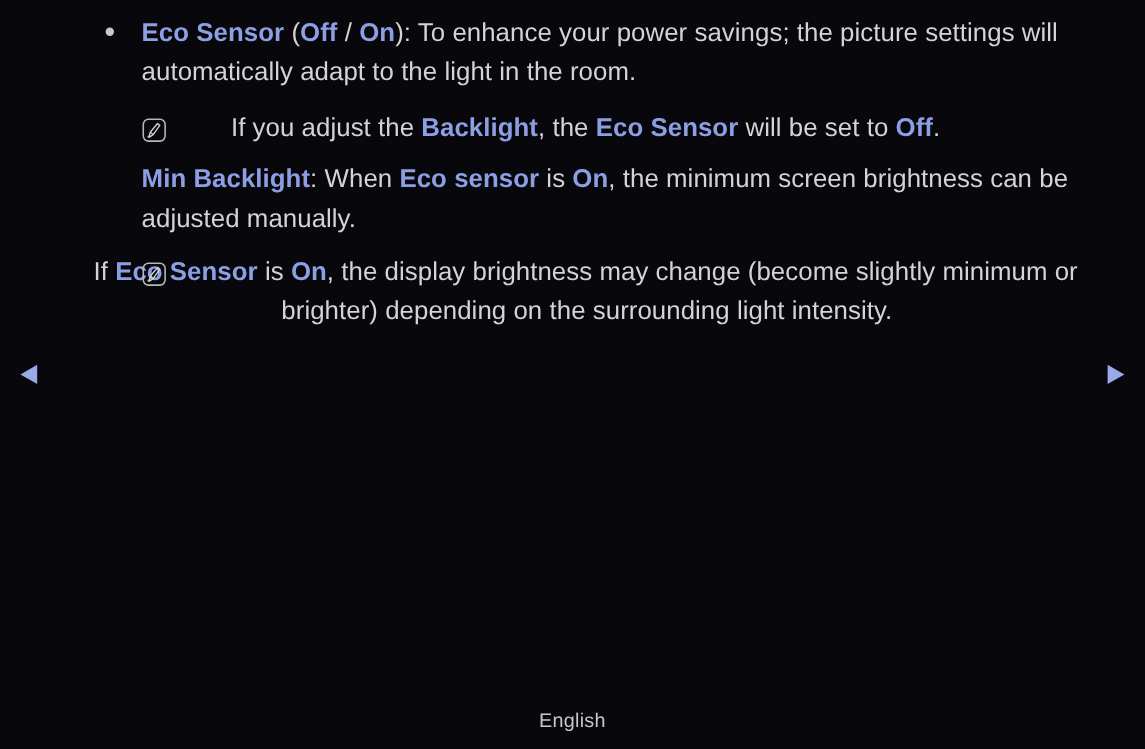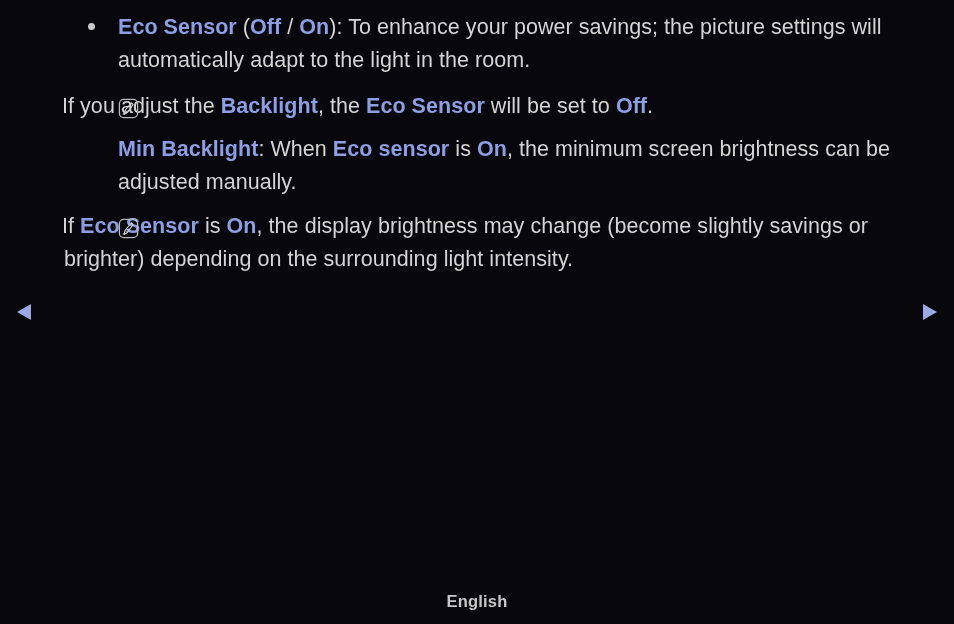--- a/index.html
+++ b/index.html
@@ -54,20 +54,21 @@
     border-radius: 50%;
     background: #c9c9c9;
   }
 
   
   .note-row {
     position: relative;
     padding-left: 64px;
     padding-right: 40px;
     text-indent: -2px;
+    text-align: center;
   }
   .note-row .hang {
     display: block;
   }
   .note-icon {
     position: absolute;
     left: 118px;
     top: 8px;
     width: 21px;
     height: 21px;
@@ -105,21 +106,20 @@
   
   #footer-language {
     position: absolute;
     left: 0;
     right: 0;
     top: 592px;
     text-align: center;
     font-size: 16.5px;
     color: #c8c8c8;
     letter-spacing: 0.2px;
-    font-weight: bold;
   }
 </style>
 </head>
 <body>
 
 <div id="screen">
 
   <div id="content">
 
     <div class="blk bullet-row">
@@ -151,21 +151,21 @@
 
     <div class="blk note-row">
       <span class="note-icon">
         <svg viewBox="0 0 24 24" width="21" height="21" aria-hidden="true">
           <rect x="1.6" y="1.6" width="20.8" height="20.8" rx="5" ry="5" fill="none" stroke="#b8b8b8" stroke-width="1.5"></rect>
           <path d="M15.2 5.6 L8.2 14.0 L7.0 18.8 L11.0 16.2 L17.3 7.4 Z" fill="none" stroke="#d0d0d0" stroke-width="1.3" stroke-linejoin="round"></path>
           <path d="M8.3 13.9 L11.0 16.1" fill="none" stroke="#d0d0d0" stroke-width="1.1"></path>
           <path d="M5.0 18.6 L7.0 18.8 L6.6 16.9 Z" fill="#d0d0d0"></path>
         </svg>
       </span>
-      <span class="hang"><span>If </span><span class="hl">Eco Sensor</span><span> is </span><span class="hl">On</span><span>, the display brightness may change (become slightly savings or brighter) depending on the surrounding light intensity.</span></span>
+      <span class="hang"><span>If </span><span class="hl">Eco Sensor</span><span> is </span><span class="hl">On</span><span>, the display brightness may change (become slightly minimum or brighter) depending on the surrounding light intensity.</span></span>
     </div>
 
   </div>
 
   <div class="arrow" id="arrow-prev">
     <svg viewBox="0 0 30 30" width="30" height="30" aria-hidden="true">
       <polygon points="21,7 21,23 7,15" fill="#9aa9e8"></polygon>
     </svg>
   </div>
 

